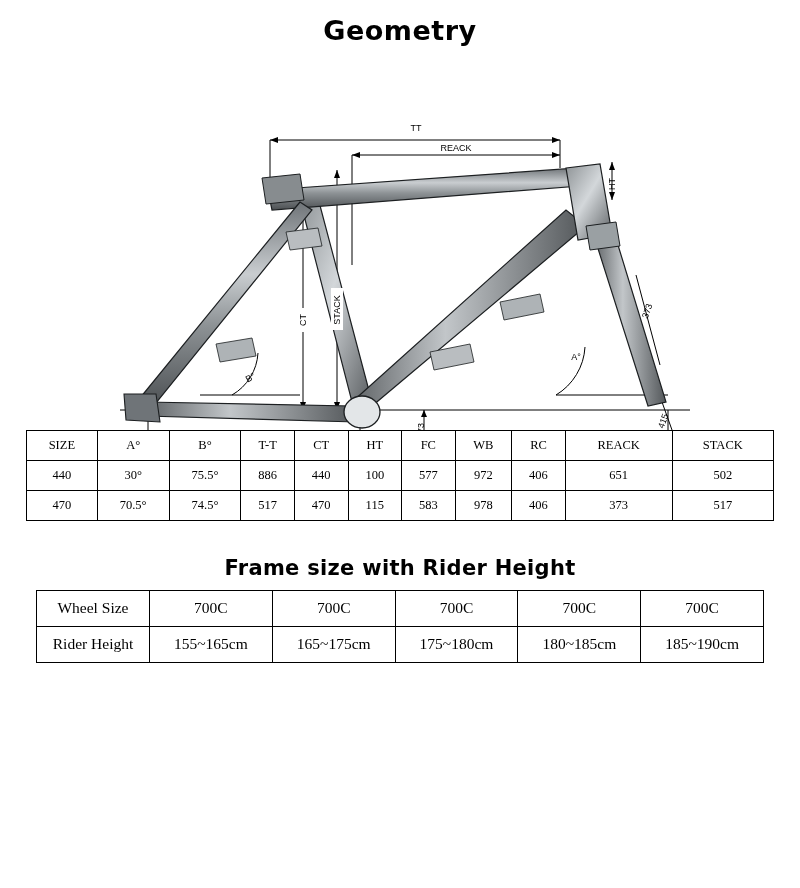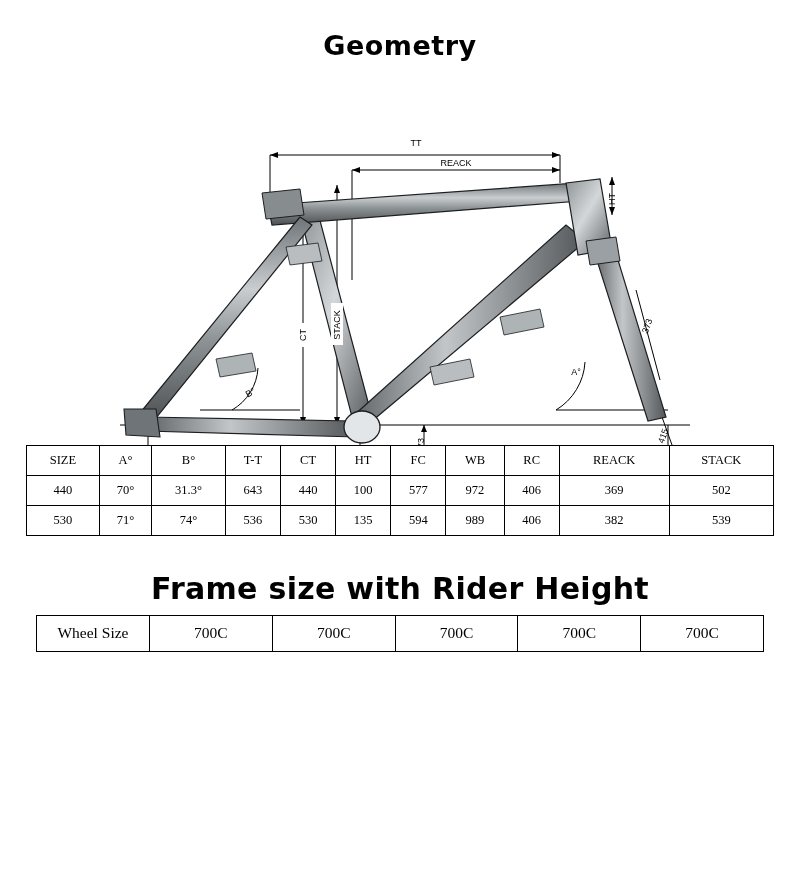--- a/index.html
+++ b/index.html
@@ -19,28 +19,28 @@
     width: 800px;
     height: 888px;
     position: relative;
   }
   .title {
     text-align: center;
     font-family: "DejaVu Sans", sans-serif;
     font-weight: bold;
     font-size: 27px;
     letter-spacing: 0.5px;
-    margin: 31px 0 0 0;
+    margin: 16px 0 0 0;
     line-height: 1.1;
   }
   .title2 {
     text-align: center;
     font-family: "DejaVu Sans", sans-serif;
     font-weight: bold;
-    font-size: 30px;
+    font-size: 21px;
     letter-spacing: 0.3px;
     margin: 0;
     line-height: 1.1;
   }
   .diagram-wrap {
     position: relative;
     width: 717px;
     height: 380px;
     margin-top: 4px;
   }
@@ -245,59 +245,67 @@
         <th>FC</th>
         <th>WB</th>
         <th>RC</th>
         <th>REACK</th>
         <th>STACK</th>
       </tr>
     </thead>
     <tbody>
       <tr>
         <td>440</td>
-        <td>70°</td>
-        <td>31.3°</td>
-        <td>643</td>
+        <td>30°</td>
+        <td>75.5°</td>
+        <td>886</td>
         <td>440</td>
         <td>100</td>
         <td>577</td>
         <td>972</td>
         <td>406</td>
-        <td>369</td>
+        <td>651</td>
         <td>502</td>
       </tr>
       <tr>
-        <td>530</td>
-        <td>71°</td>
-        <td>74°</td>
-        <td>536</td>
-        <td>530</td>
-        <td>135</td>
-        <td>594</td>
-        <td>989</td>
+        <td>470</td>
+        <td>70.5°</td>
+        <td>74.5°</td>
+        <td>517</td>
+        <td>470</td>
+        <td>115</td>
+        <td>583</td>
+        <td>978</td>
         <td>406</td>
-        <td>382</td>
-        <td>539</td>
+        <td>373</td>
+        <td>517</td>
       </tr>
     </tbody>
   </table>
 
   <div class="sec2">
     <h2 class="title2">Frame size with Rider Height</h2>
   </div>
 
   <div class="tbl2wrap">
     <table class="rider">
       <tbody>
         <tr>
           <td class="rowhead">Wheel Size</td>
           <td>700C</td>
           <td>700C</td>
           <td>700C</td>
           <td>700C</td>
           <td>700C</td>
         </tr>
+        <tr>
+          <td class="rowhead">Rider Height</td>
+          <td>155~165cm</td>
+          <td>165~175cm</td>
+          <td>175~180cm</td>
+          <td>180~185cm</td>
+          <td>185~190cm</td>
+        </tr>
       </tbody>
     </table>
   </div>
 
 </div>
 
 </body></html>

